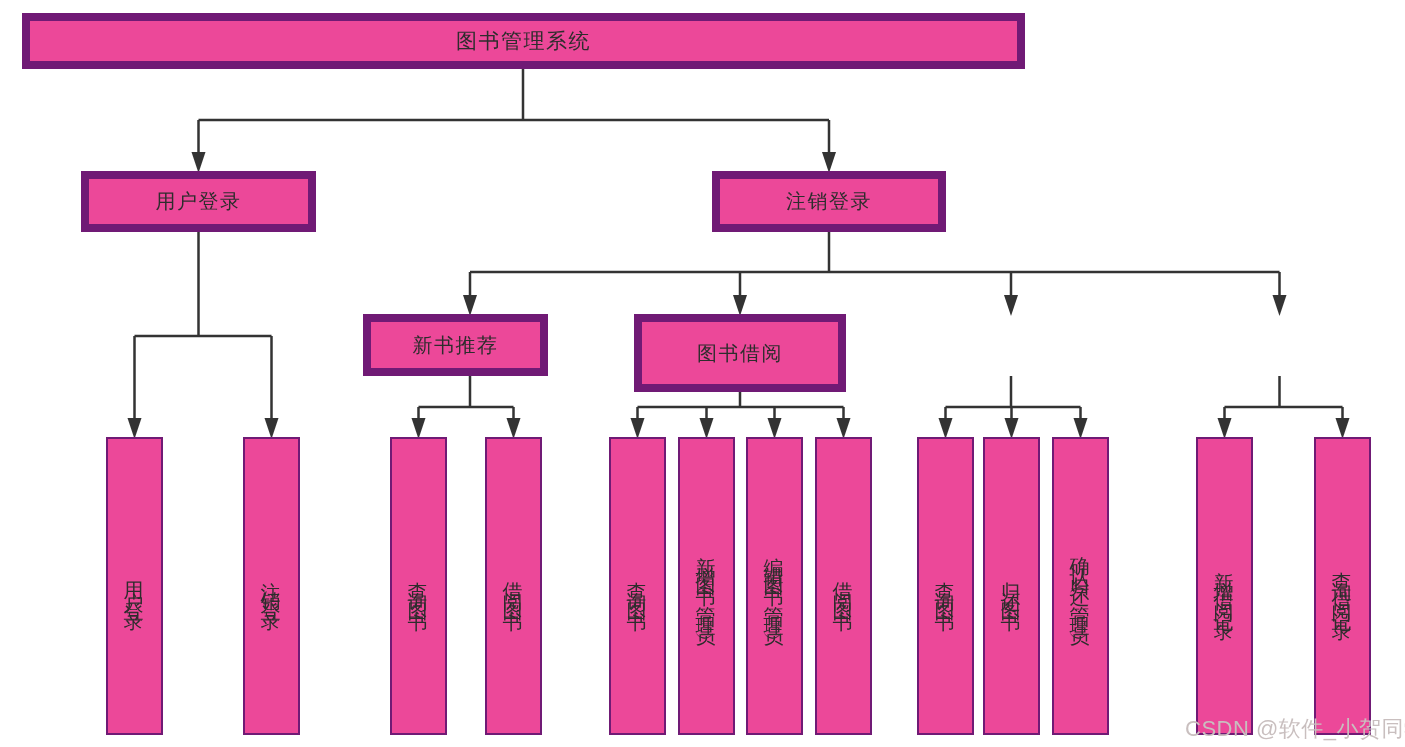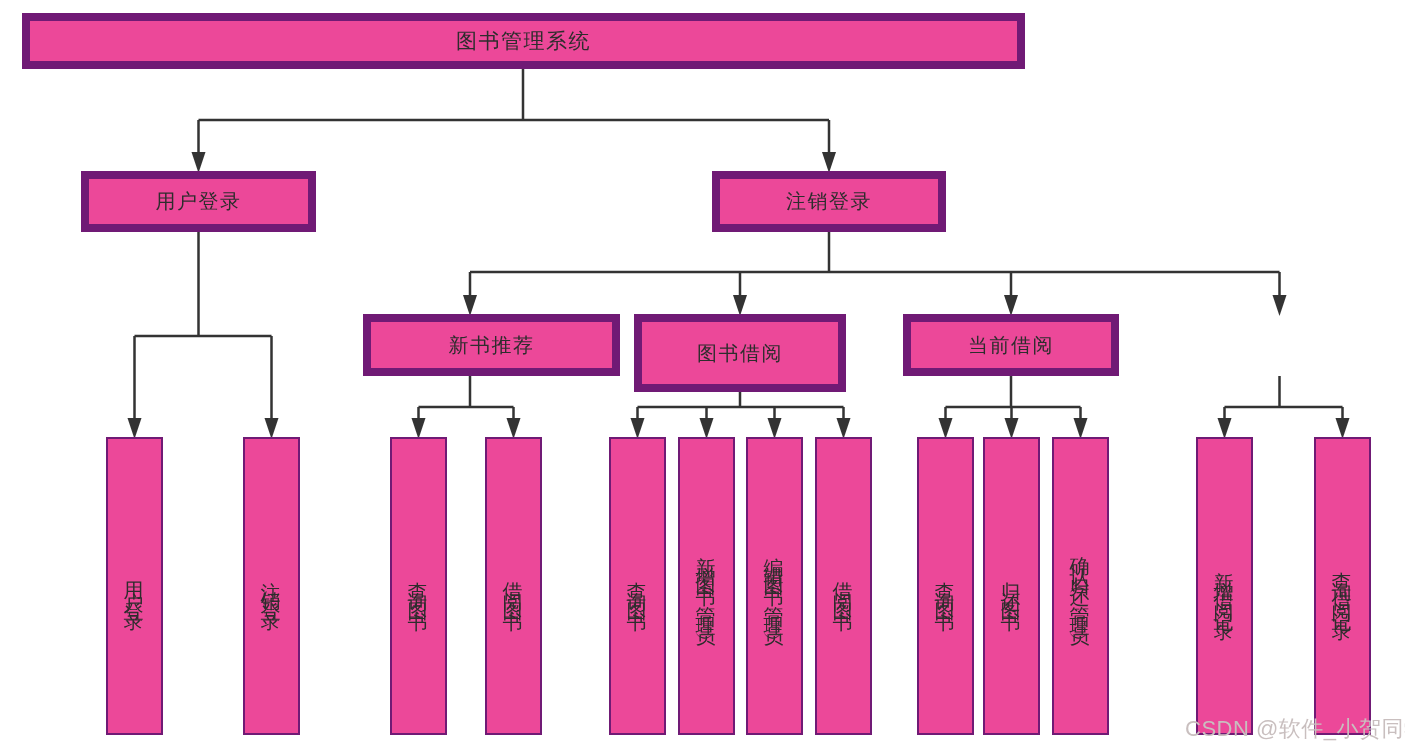--- a/index.html
+++ b/index.html
@@ -50,23 +50,22 @@
       <polygon points="1073.5,418 1087.5,418 1080.5,439" fill="#333333"></polygon>
       <polygon points="1217.5,418 1231.5,418 1224.5,439" fill="#333333"></polygon>
       <polygon points="1335.5,418 1349.5,418 1342.5,439" fill="#333333"></polygon>
     </svg>
 
   <div class="node root" style="left:22px;top:13px;width:1003px;height:56px">图书管理系统</div>
 
   <div class="node" style="left:81px;top:171px;width:235px;height:61px">用户登录</div>
   <div class="node" style="left:712px;top:171px;width:234px;height:61px">注销登录</div>
 
-  <div class="node" style="left:363px;top:314px;width:257px;height:62px">新书推荐</div>
+  <div class="node" style="left:363px;top:314px;width:185px;height:62px">新书推荐</div>
   <div class="node" style="left:634px;top:314px;width:212px;height:78px">图书借阅</div>
-  <div class="node" style="left:903px;top:314px;width:216px;height:62px">当前借阅</div>
 
   <div class="node leaf" style="left:106px;top:437px;width:57px;height:298px">用户登录</div>
   <div class="node leaf" style="left:243px;top:437px;width:57px;height:298px">注销登录</div>
 
   <div class="node leaf" style="left:390px;top:437px;width:57px;height:298px">查询图书</div>
   <div class="node leaf" style="left:485px;top:437px;width:57px;height:298px">借阅图书</div>
 
   <div class="node leaf" style="left:609px;top:437px;width:57px;height:298px">查询图书</div>
   <div class="node leaf" style="left:678px;top:437px;width:57px;height:298px">新增图书（管理员）</div>
   <div class="node leaf" style="left:746px;top:437px;width:57px;height:298px">编辑图书（管理员）</div>

